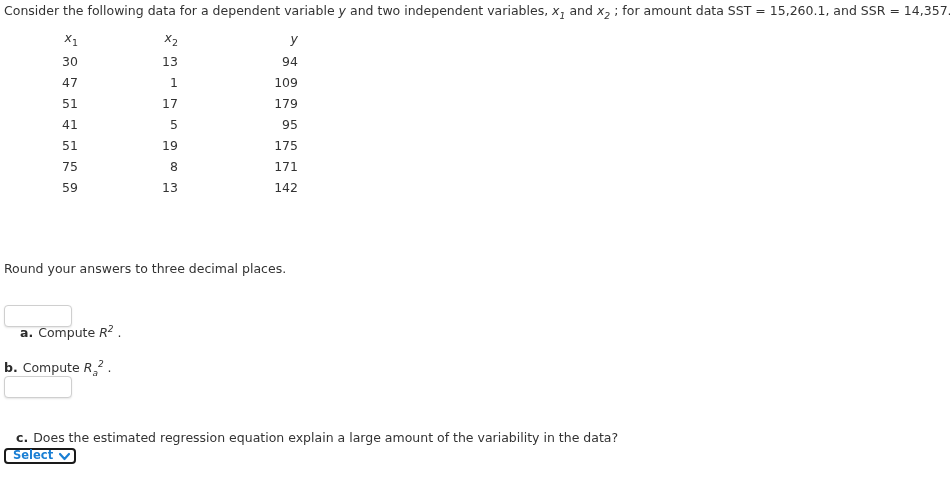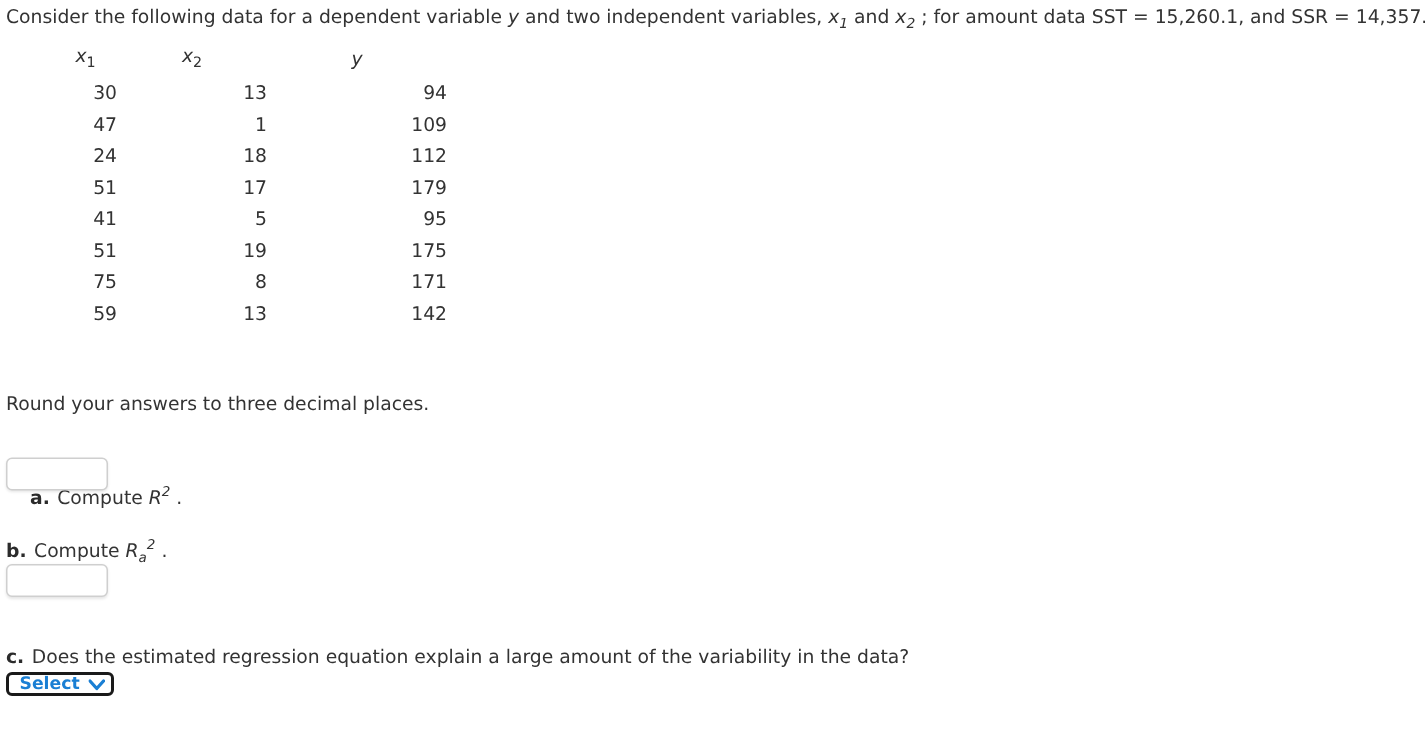--- a/index.html
+++ b/index.html
@@ -40,21 +40,21 @@
   .data-table td {
     padding: 0;
     font-size: 12.5px;
     color: #333333;
     text-align: right;
     height: 21px;
     vertical-align: middle;
     font-weight: normal;
   }
   .data-table th {
-    text-align: center;
+    text-align: right;
     font-style: italic;
     padding-bottom: 2px;
   }
   .data-table th sub { font-style: normal; font-size: 0.76em; }
   .col-x1 { width: 42px; }
   .col-x2 { width: 100px; }
   .col-y  { width: 120px; }
 
   
   .round-note {
@@ -71,21 +71,21 @@
     margin-right: 5px;
   }
   .question {
     position: absolute;
     font-size: 12.5px;
     color: #333333;
     white-space: nowrap;
   }
   .q-a { left: 20px; top: 288px; margin-top: 36px; }
   .q-b { left: 4px; top: 359px; }
-  .q-c { left: 4px; top: 430px; }
+  .q-c { left: 16px; top: 430px; }
 
   .mathvar { font-style: italic; }
   .mathvar sup { font-size: 0.72em; }
   .mathvar sub { font-size: 0.72em; font-style: italic; }
 
   
   .answer-box {
     position: absolute;
     width: 68px;
     height: 22px;
@@ -153,25 +153,20 @@
         <td class="col-x1">30</td>
         <td class="col-x2">13</td>
         <td class="col-y">94</td>
       </tr>
       <tr>
         <td class="col-x1">47</td>
         <td class="col-x2">1</td>
         <td class="col-y">109</td>
       </tr>
       <tr>
-        <td class="col-x1">24</td>
-        <td class="col-x2">18</td>
-        <td class="col-y">112</td>
-      </tr>
-      <tr>
         <td class="col-x1">51</td>
         <td class="col-x2">17</td>
         <td class="col-y">179</td>
       </tr>
       <tr>
         <td class="col-x1">41</td>
         <td class="col-x2">5</td>
         <td class="col-y">95</td>
       </tr>
       <tr>

